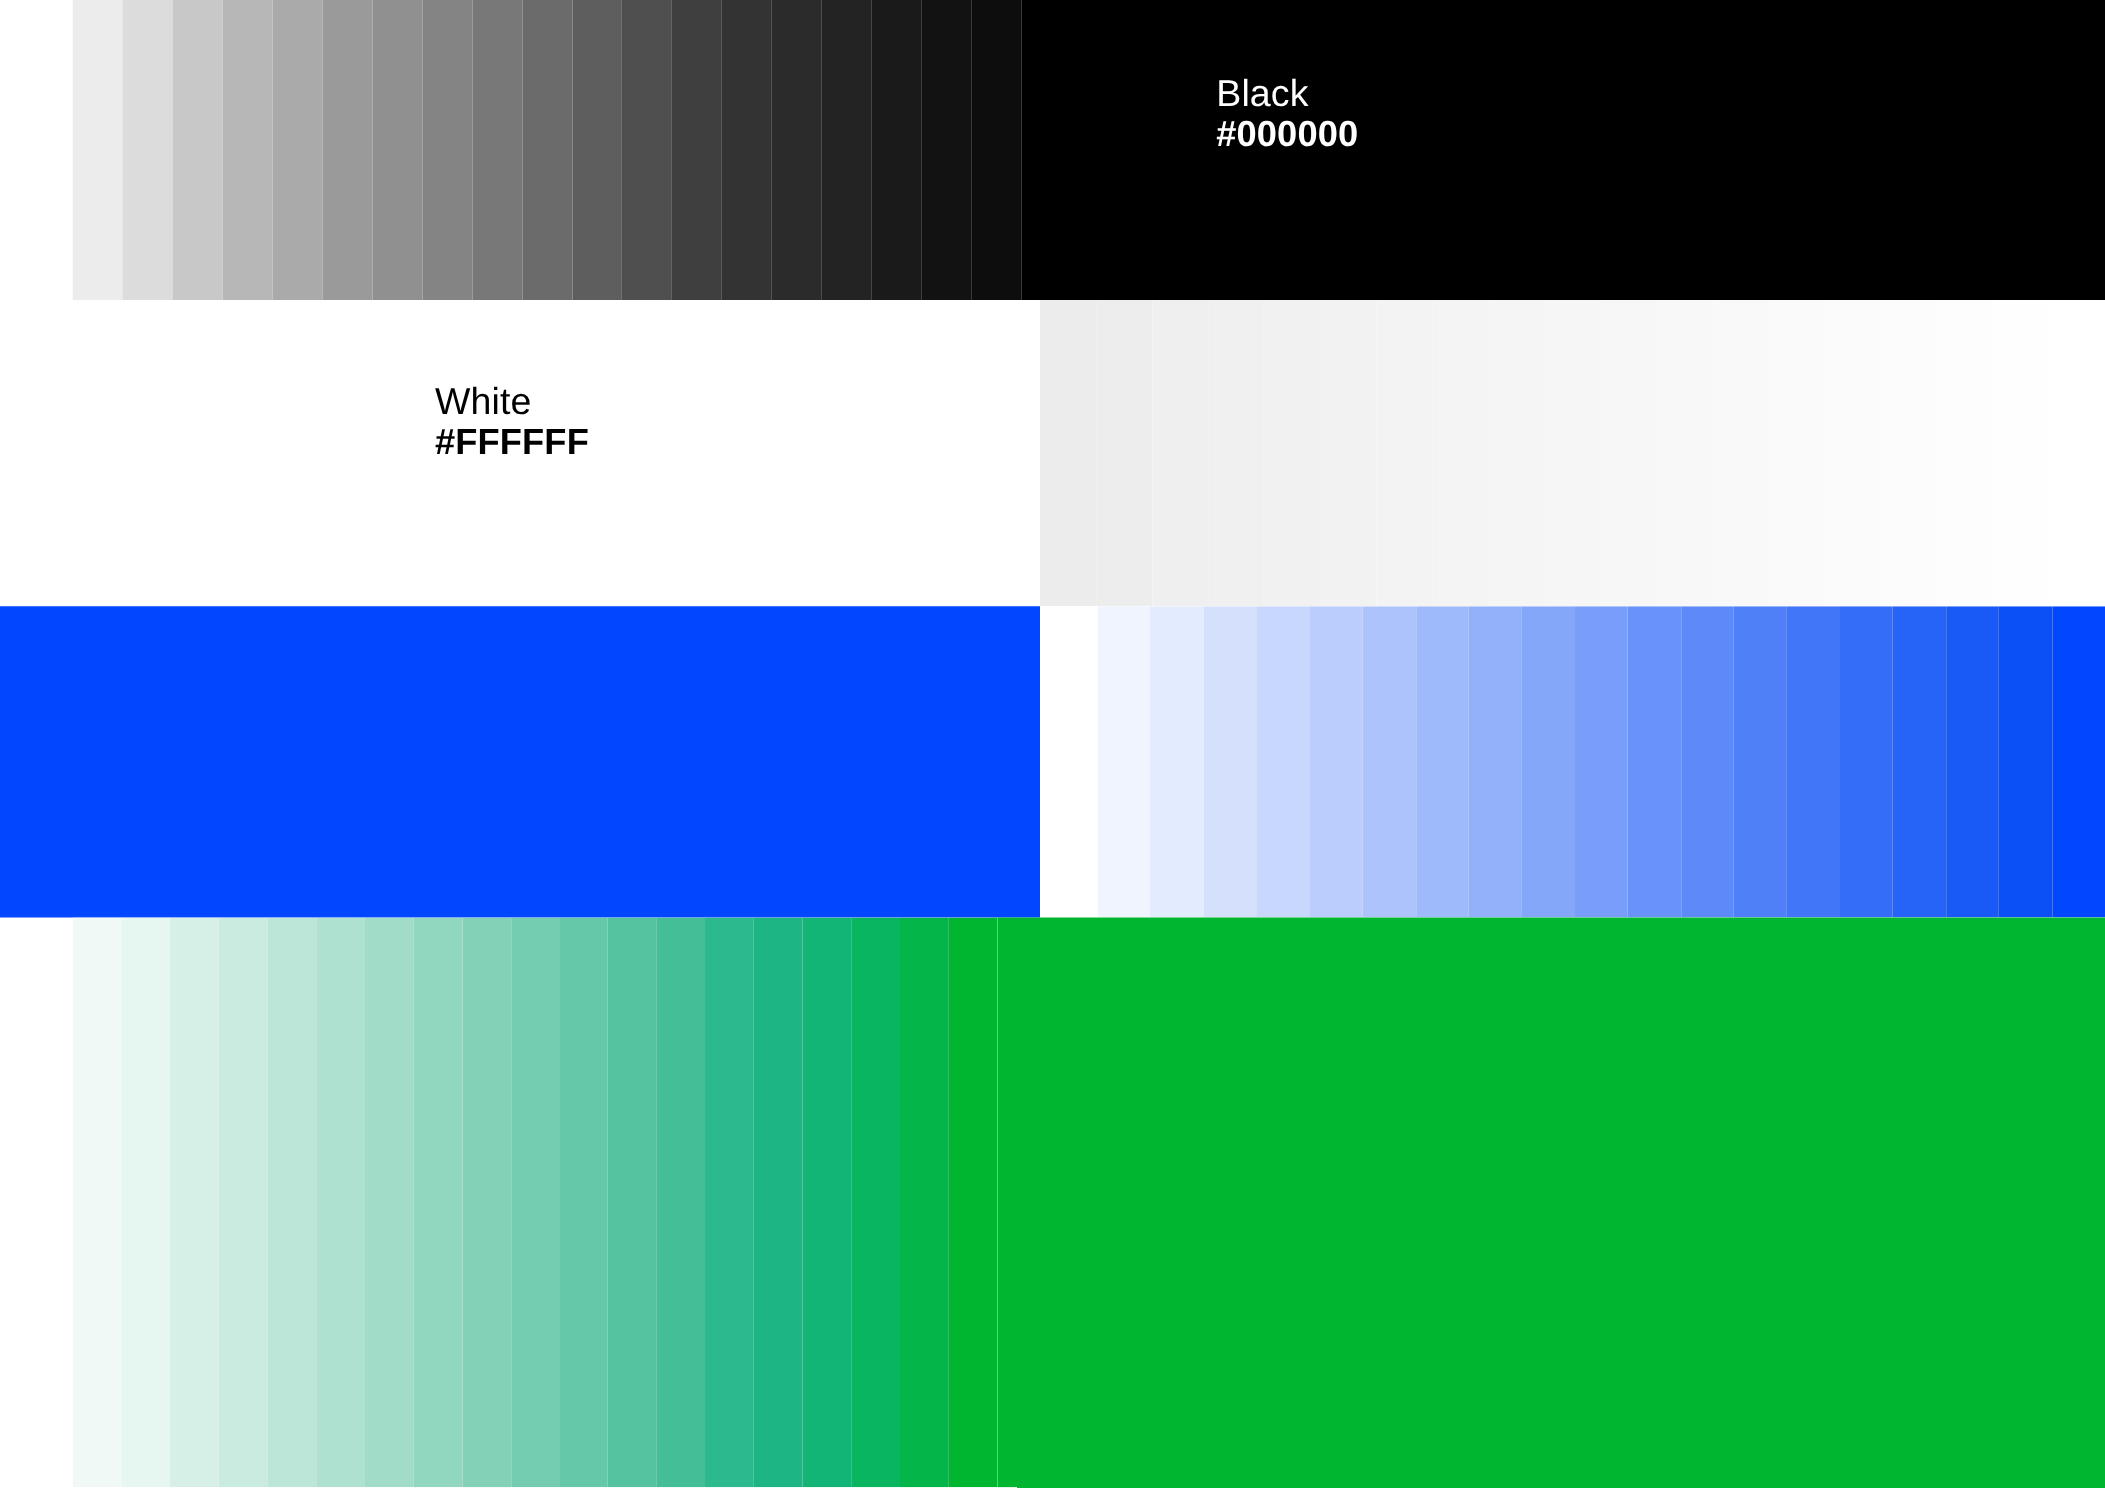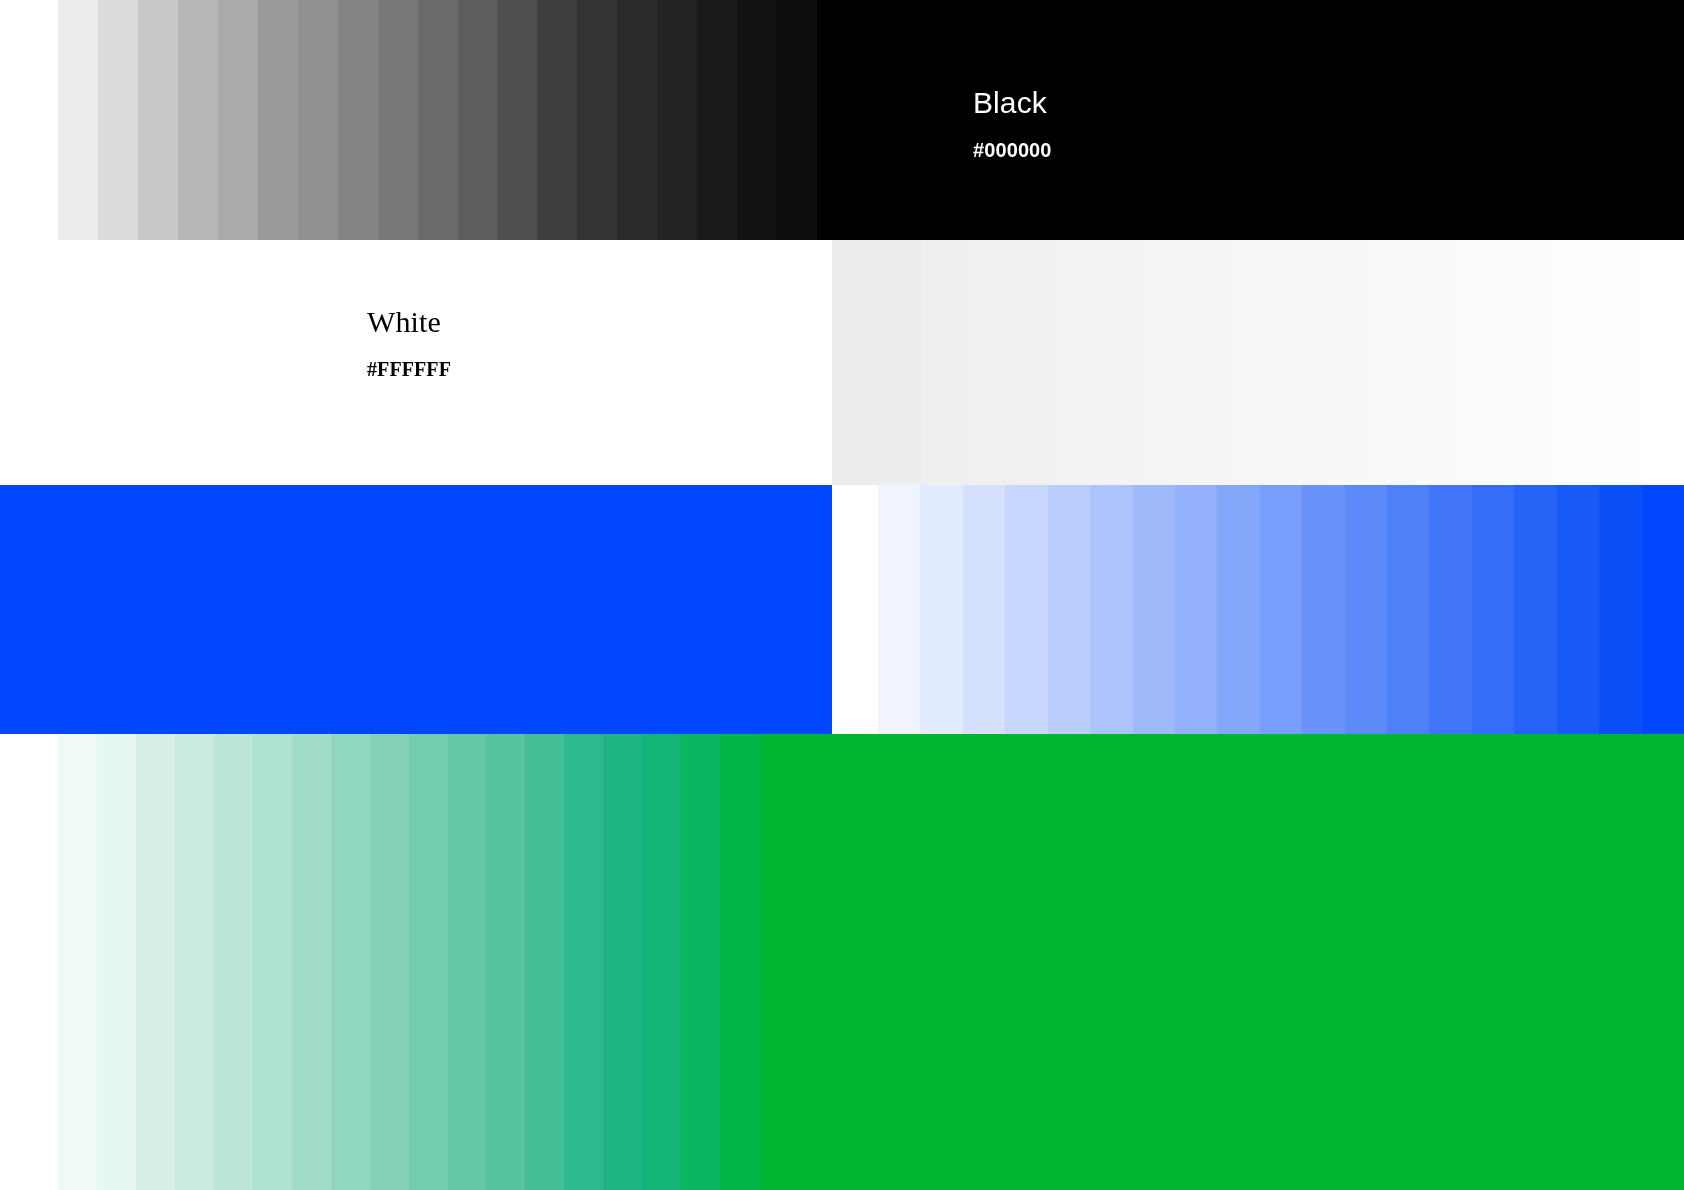--- a/index.html
+++ b/index.html
@@ -47,24 +47,24 @@
     user-select: none;
   }
   .label-name {
     display: block;
     font-size: 30px;
     font-weight: 400;
     letter-spacing: 0.1px;
   }
   .label-hex {
     display: block;
-    font-size: 20px;
+    font-size: 29px;
     font-weight: 700;
     letter-spacing: 0.1px;
-    margin-top: 21px;
+    margin-top: 1px;
   }
   .on-dark  { color: #FFFFFF; }
   .on-light { color: #000000; }
 </style>
 </head>
 <body>
 
 <div id="palette">
 
   <div class="ramp" style="left:58px; top:0; width:759px; height:240px;">
@@ -84,21 +84,21 @@
       <div class="band" style="background: rgb(51, 51, 51);"></div>
       <div class="band" style="background: rgb(43, 43, 43);"></div>
       <div class="band" style="background: rgb(35, 35, 35);"></div>
       <div class="band" style="background: rgb(26, 26, 26);"></div>
       <div class="band" style="background: rgb(18, 18, 18);"></div>
       <div class="band" style="background: rgb(13, 13, 13);"></div>
     </div>
 
   <div class="blk" style="left:817px; top:0; width:867px; height:240px; background:#000000;"></div>
 
-  <div class="label-group on-dark" style="left:973px; top:87px;">
+  <div class="label-group on-dark" style="left:973px; top:60px;">
     <span class="label-name">Black</span>
     <span class="label-hex">#000000</span>
   </div>
 
   <div class="blk" style="left:0px; top:240px; width:832px; height:245px; background:#FFFFFF;"></div>
 
   <div class="ramp" style="left:832px; top:240px; width:852px; height:245px;">
       <div class="band" style="background: rgb(236, 236, 236);"></div>
       <div class="band" style="background: rgb(237, 237, 237);"></div>
       <div class="band" style="background: rgb(239, 239, 239);"></div>
@@ -113,21 +113,21 @@
       <div class="band" style="background: rgb(248, 248, 248);"></div>
       <div class="band" style="background: rgb(249, 249, 249);"></div>
       <div class="band" style="background: rgb(250, 250, 250);"></div>
       <div class="band" style="background: rgb(251, 251, 251);"></div>
       <div class="band" style="background: rgb(252, 252, 252);"></div>
       <div class="band" style="background: rgb(253, 253, 253);"></div>
       <div class="band" style="background: rgb(254, 254, 254);"></div>
       <div class="band" style="background: rgb(255, 255, 255);"></div>
     </div>
 
-  <div class="label-group on-light" style="left:367px; top:306px;font-family:Liberation Serif, serif;">
+  <div class="label-group on-light" style="left:348px; top:306px;">
     <span class="label-name">White</span>
     <span class="label-hex">#FFFFFF</span>
   </div>
 
   <div class="blk" style="left:0px; top:485px; width:832px; height:249px; background:#0147FF;"></div>
 
   <div class="ramp" style="left:878px; top:485px; width:806px; height:249px;">
       <div class="band" style="background: rgb(240, 244, 255);"></div>
       <div class="band" style="background: rgb(227, 235, 254);"></div>
       <div class="band" style="background: rgb(213, 224, 253);"></div>

